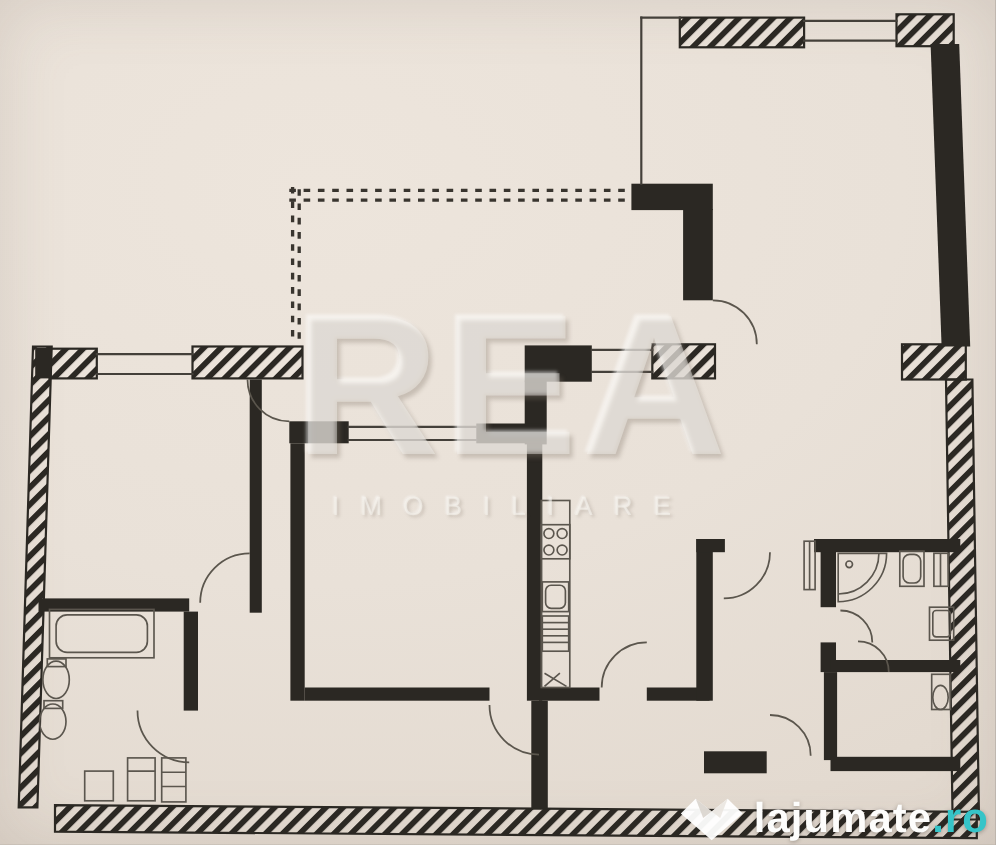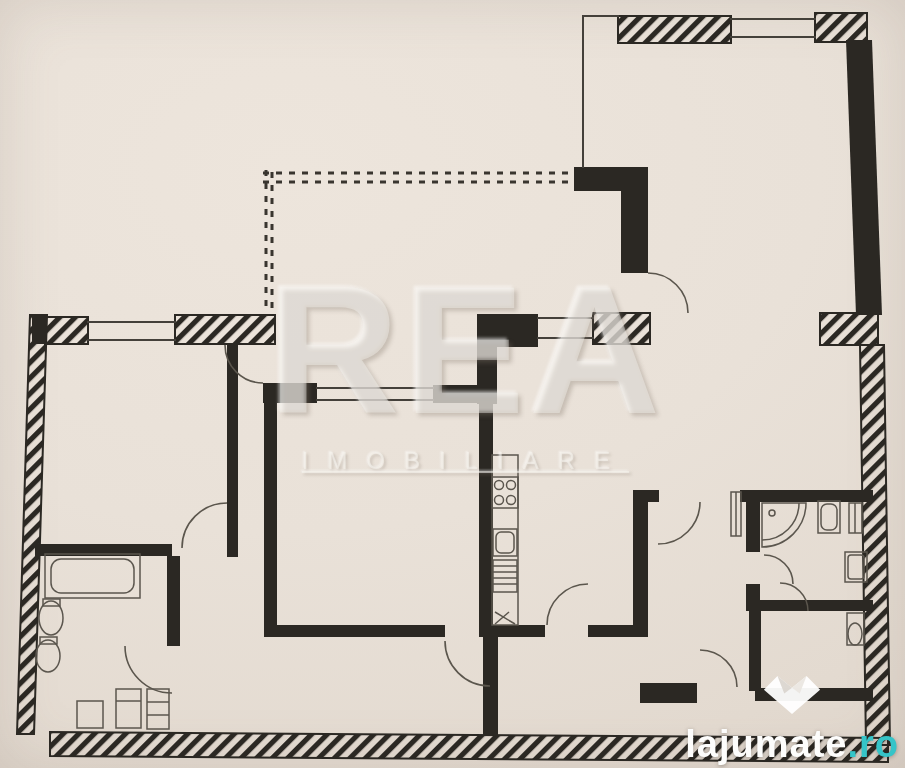--- a/index.html
+++ b/index.html
@@ -22,24 +22,23 @@
   .wm-rea{position:absolute;left:268px;top:272px;width:395px;text-align:center;pointer-events:none;}
   .wm-rea-title{
     font-size:182px;font-weight:700;line-height:.86;letter-spacing:4px;
     color:rgba(249,246,241,.42);
     text-shadow:3px 3px 4px rgba(125,112,99,.32), -2px -2px 3px rgba(255,255,255,.5);
   }
   .wm-rea-sub{
     margin-top:18px;font-size:24px;font-weight:400;letter-spacing:19px;white-space:nowrap;
     color:rgba(250,247,242,.52);
     text-shadow:2px 2px 3px rgba(125,112,99,.30), -1px -1px 2px rgba(255,255,255,.5);
-    text-decoration:underline;
   }
   
-  .wm-laj{position:absolute;right:6px;bottom:2px;display:flex;align-items:center;gap:7px;pointer-events:none;flex-direction:column;}
+  .wm-laj{position:absolute;right:6px;bottom:2px;display:flex;gap:7px;pointer-events:none;}
   .laj-text{font-size:38px;font-weight:800;color:#fdfdfc;letter-spacing:1px;
     text-shadow:0 1px 4px rgba(40,35,30,.35);}
   .laj-ro{font-weight:800;}
 </style>
 </head>
 <body>
 
 <div class="page">
 
   <svg class="plan" width="905" height="768" viewBox="0 0 905 768" xmlns="http://www.w3.org/2000/svg">

